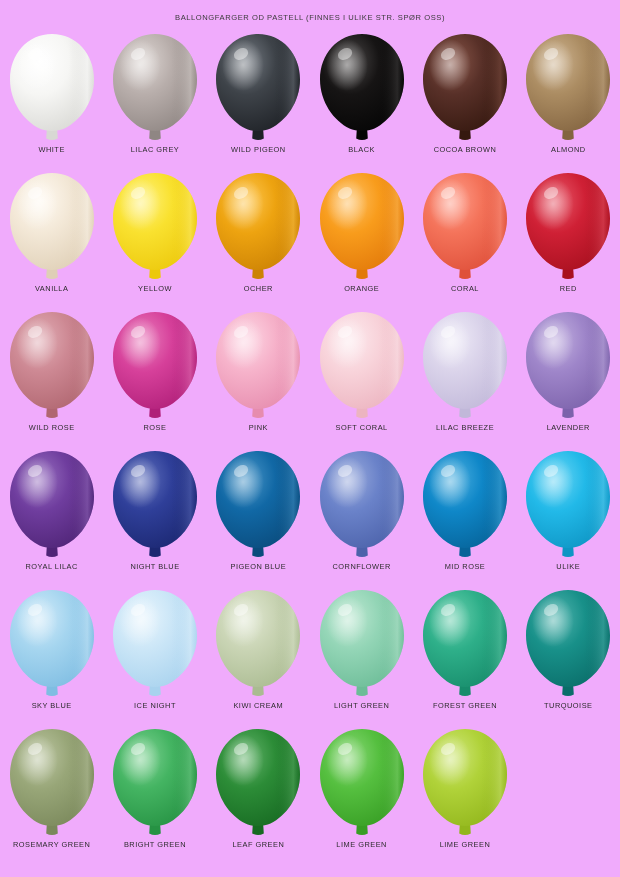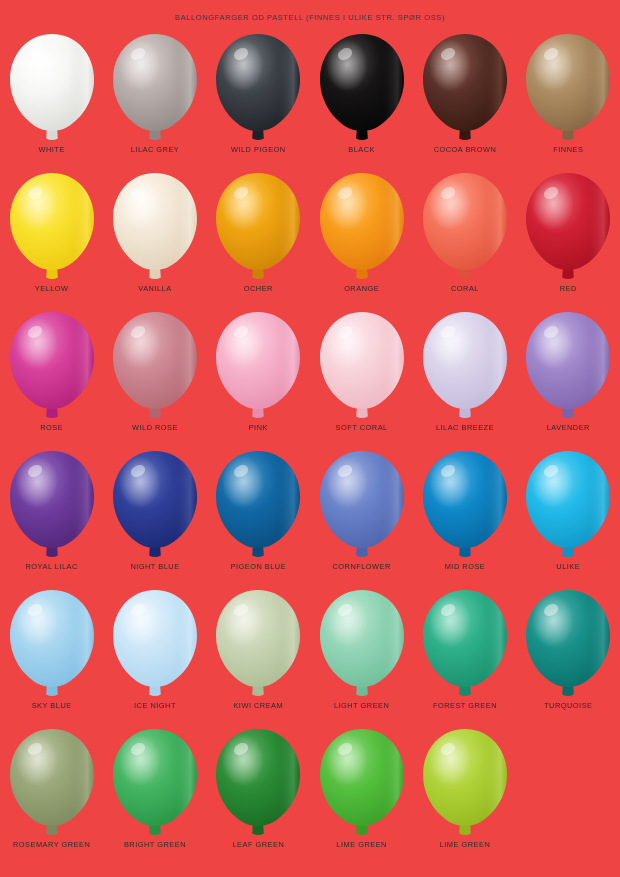--- a/index.html
+++ b/index.html
@@ -11,21 +11,21 @@
     width: 620px;
     height: 877px;
     font-family: "Liberation Sans", sans-serif;
     color: #231f20;
     overflow: hidden;
   }
   #page {
     position: relative;
     width: 620px;
     height: 877px;
-    background: #ef4444;
+    background: #f0abfc;
   }
   #chart-title {
     position: absolute;
     top: 13px;
     left: 0;
     width: 620px;
     text-align: center;
     font-size: 7.6px;
     letter-spacing: 0.55px;
     color: #3a3a3a;
@@ -239,24 +239,52 @@
                   <stop offset="100%" stop-color="#836440" stop-opacity="0.35"></stop>
                 </linearGradient>
               </defs>
               <path d="M41 95 L40.2 106.5 Q46 109.5 51.8 106.5 L51 95 Z" fill="#836440"></path>
               <path d="M46 2 C 70.5 2 88 22 88 47.5 C 88 70 74 89 58.5 96.5 C 52 99.8 40 99.8 33.5 96.5 C 18 89 4 70 4 47.5 C 4 22 21.5 2 46 2 Z" fill="url(#b0_5g)"></path>
               <path d="M46 2 C 70.5 2 88 22 88 47.5 C 88 70 74 89 58.5 96.5 C 52 99.8 40 99.8 33.5 96.5 C 18 89 4 70 4 47.5 C 4 22 21.5 2 46 2 Z" fill="url(#b0_5r)"></path>
               <ellipse cx="31" cy="33" rx="21" ry="26" fill="url(#b0_5h)"></ellipse>
               <ellipse cx="29" cy="22" rx="7.5" ry="5.5" transform="rotate(-28 29 22)" fill="#ffffff" opacity="0.42"></ellipse>
             </svg>
           </div>
-          <div class="swatch-label">FINNES</div>
+          <div class="swatch-label">ALMOND</div>
         </div>
       </div>
       <div class="row">
+        <div class="cell">
+          <div class="balloon-wrap">
+            <svg viewBox="0 0 92 112">
+              <defs>
+                <radialGradient id="b1_0g" cx="36%" cy="28%" r="82%">
+                  <stop offset="0%" stop-color="#fffaf2"></stop>
+                  <stop offset="42%" stop-color="#f3e8d7"></stop>
+                  <stop offset="100%" stop-color="#dfcfb6"></stop>
+                </radialGradient>
+                <radialGradient id="b1_0h" cx="50%" cy="50%" r="50%">
+                  <stop offset="0%" stop-color="#ffffff" stop-opacity="0.55"></stop>
+                  <stop offset="100%" stop-color="#ffffff" stop-opacity="0"></stop>
+                </radialGradient>
+                <linearGradient id="b1_0r" x1="0%" y1="0%" x2="100%" y2="0%">
+                  <stop offset="70%" stop-color="#dfcfb6" stop-opacity="0"></stop>
+                  <stop offset="92%" stop-color="#fffaf2" stop-opacity="0.45"></stop>
+                  <stop offset="100%" stop-color="#dfcfb6" stop-opacity="0.35"></stop>
+                </linearGradient>
+              </defs>
+              <path d="M41 95 L40.2 106.5 Q46 109.5 51.8 106.5 L51 95 Z" fill="#dfcfb6"></path>
+              <path d="M46 2 C 70.5 2 88 22 88 47.5 C 88 70 74 89 58.5 96.5 C 52 99.8 40 99.8 33.5 96.5 C 18 89 4 70 4 47.5 C 4 22 21.5 2 46 2 Z" fill="url(#b1_0g)"></path>
+              <path d="M46 2 C 70.5 2 88 22 88 47.5 C 88 70 74 89 58.5 96.5 C 52 99.8 40 99.8 33.5 96.5 C 18 89 4 70 4 47.5 C 4 22 21.5 2 46 2 Z" fill="url(#b1_0r)"></path>
+              <ellipse cx="31" cy="33" rx="21" ry="26" fill="url(#b1_0h)"></ellipse>
+              <ellipse cx="29" cy="22" rx="7.5" ry="5.5" transform="rotate(-28 29 22)" fill="#ffffff" opacity="0.42"></ellipse>
+            </svg>
+          </div>
+          <div class="swatch-label">VANILLA</div>
+        </div>
         <div class="cell">
           <div class="balloon-wrap">
             <svg viewBox="0 0 92 112">
               <defs>
                 <radialGradient id="b1_1g" cx="36%" cy="28%" r="82%">
                   <stop offset="0%" stop-color="#fff27c"></stop>
                   <stop offset="42%" stop-color="#f9e12f"></stop>
                   <stop offset="100%" stop-color="#ecc80c"></stop>
                 </radialGradient>
                 <radialGradient id="b1_1h" cx="50%" cy="50%" r="50%">
@@ -275,48 +303,20 @@
               <ellipse cx="31" cy="33" rx="21" ry="26" fill="url(#b1_1h)"></ellipse>
               <ellipse cx="29" cy="22" rx="7.5" ry="5.5" transform="rotate(-28 29 22)" fill="#ffffff" opacity="0.42"></ellipse>
             </svg>
           </div>
           <div class="swatch-label">YELLOW</div>
         </div>
         <div class="cell">
           <div class="balloon-wrap">
             <svg viewBox="0 0 92 112">
               <defs>
-                <radialGradient id="b1_0g" cx="36%" cy="28%" r="82%">
-                  <stop offset="0%" stop-color="#fffaf2"></stop>
-                  <stop offset="42%" stop-color="#f3e8d7"></stop>
-                  <stop offset="100%" stop-color="#dfcfb6"></stop>
-                </radialGradient>
-                <radialGradient id="b1_0h" cx="50%" cy="50%" r="50%">
-                  <stop offset="0%" stop-color="#ffffff" stop-opacity="0.55"></stop>
-                  <stop offset="100%" stop-color="#ffffff" stop-opacity="0"></stop>
-                </radialGradient>
-                <linearGradient id="b1_0r" x1="0%" y1="0%" x2="100%" y2="0%">
-                  <stop offset="70%" stop-color="#dfcfb6" stop-opacity="0"></stop>
-                  <stop offset="92%" stop-color="#fffaf2" stop-opacity="0.45"></stop>
-                  <stop offset="100%" stop-color="#dfcfb6" stop-opacity="0.35"></stop>
-                </linearGradient>
-              </defs>
-              <path d="M41 95 L40.2 106.5 Q46 109.5 51.8 106.5 L51 95 Z" fill="#dfcfb6"></path>
-              <path d="M46 2 C 70.5 2 88 22 88 47.5 C 88 70 74 89 58.5 96.5 C 52 99.8 40 99.8 33.5 96.5 C 18 89 4 70 4 47.5 C 4 22 21.5 2 46 2 Z" fill="url(#b1_0g)"></path>
-              <path d="M46 2 C 70.5 2 88 22 88 47.5 C 88 70 74 89 58.5 96.5 C 52 99.8 40 99.8 33.5 96.5 C 18 89 4 70 4 47.5 C 4 22 21.5 2 46 2 Z" fill="url(#b1_0r)"></path>
-              <ellipse cx="31" cy="33" rx="21" ry="26" fill="url(#b1_0h)"></ellipse>
-              <ellipse cx="29" cy="22" rx="7.5" ry="5.5" transform="rotate(-28 29 22)" fill="#ffffff" opacity="0.42"></ellipse>
-            </svg>
-          </div>
-          <div class="swatch-label">VANILLA</div>
-        </div>
-        <div class="cell">
-          <div class="balloon-wrap">
-            <svg viewBox="0 0 92 112">
-              <defs>
                 <radialGradient id="b1_2g" cx="36%" cy="28%" r="82%">
                   <stop offset="0%" stop-color="#ffc851"></stop>
                   <stop offset="42%" stop-color="#eda310"></stop>
                   <stop offset="100%" stop-color="#cc8204"></stop>
                 </radialGradient>
                 <radialGradient id="b1_2h" cx="50%" cy="50%" r="50%">
                   <stop offset="0%" stop-color="#ffffff" stop-opacity="0.55"></stop>
                   <stop offset="100%" stop-color="#ffffff" stop-opacity="0"></stop>
                 </radialGradient>
                 <linearGradient id="b1_2r" x1="0%" y1="0%" x2="100%" y2="0%">
@@ -417,20 +417,48 @@
             </svg>
           </div>
           <div class="swatch-label">RED</div>
         </div>
       </div>
       <div class="row">
         <div class="cell">
           <div class="balloon-wrap">
             <svg viewBox="0 0 92 112">
               <defs>
+                <radialGradient id="b2_1g" cx="36%" cy="28%" r="82%">
+                  <stop offset="0%" stop-color="#e2aeb6"></stop>
+                  <stop offset="42%" stop-color="#cd8893"></stop>
+                  <stop offset="100%" stop-color="#b06670"></stop>
+                </radialGradient>
+                <radialGradient id="b2_1h" cx="50%" cy="50%" r="50%">
+                  <stop offset="0%" stop-color="#ffffff" stop-opacity="0.55"></stop>
+                  <stop offset="100%" stop-color="#ffffff" stop-opacity="0"></stop>
+                </radialGradient>
+                <linearGradient id="b2_1r" x1="0%" y1="0%" x2="100%" y2="0%">
+                  <stop offset="70%" stop-color="#b06670" stop-opacity="0"></stop>
+                  <stop offset="92%" stop-color="#e2aeb6" stop-opacity="0.45"></stop>
+                  <stop offset="100%" stop-color="#b06670" stop-opacity="0.35"></stop>
+                </linearGradient>
+              </defs>
+              <path d="M41 95 L40.2 106.5 Q46 109.5 51.8 106.5 L51 95 Z" fill="#b06670"></path>
+              <path d="M46 2 C 70.5 2 88 22 88 47.5 C 88 70 74 89 58.5 96.5 C 52 99.8 40 99.8 33.5 96.5 C 18 89 4 70 4 47.5 C 4 22 21.5 2 46 2 Z" fill="url(#b2_1g)"></path>
+              <path d="M46 2 C 70.5 2 88 22 88 47.5 C 88 70 74 89 58.5 96.5 C 52 99.8 40 99.8 33.5 96.5 C 18 89 4 70 4 47.5 C 4 22 21.5 2 46 2 Z" fill="url(#b2_1r)"></path>
+              <ellipse cx="31" cy="33" rx="21" ry="26" fill="url(#b2_1h)"></ellipse>
+              <ellipse cx="29" cy="22" rx="7.5" ry="5.5" transform="rotate(-28 29 22)" fill="#ffffff" opacity="0.42"></ellipse>
+            </svg>
+          </div>
+          <div class="swatch-label">WILD ROSE</div>
+        </div>
+        <div class="cell">
+          <div class="balloon-wrap">
+            <svg viewBox="0 0 92 112">
+              <defs>
                 <radialGradient id="b2_0g" cx="36%" cy="28%" r="82%">
                   <stop offset="0%" stop-color="#ea7ebd"></stop>
                   <stop offset="42%" stop-color="#d6409a"></stop>
                   <stop offset="100%" stop-color="#b01f79"></stop>
                 </radialGradient>
                 <radialGradient id="b2_0h" cx="50%" cy="50%" r="50%">
                   <stop offset="0%" stop-color="#ffffff" stop-opacity="0.55"></stop>
                   <stop offset="100%" stop-color="#ffffff" stop-opacity="0"></stop>
                 </radialGradient>
                 <linearGradient id="b2_0r" x1="0%" y1="0%" x2="100%" y2="0%">
@@ -440,48 +468,20 @@
                 </linearGradient>
               </defs>
               <path d="M41 95 L40.2 106.5 Q46 109.5 51.8 106.5 L51 95 Z" fill="#b01f79"></path>
               <path d="M46 2 C 70.5 2 88 22 88 47.5 C 88 70 74 89 58.5 96.5 C 52 99.8 40 99.8 33.5 96.5 C 18 89 4 70 4 47.5 C 4 22 21.5 2 46 2 Z" fill="url(#b2_0g)"></path>
               <path d="M46 2 C 70.5 2 88 22 88 47.5 C 88 70 74 89 58.5 96.5 C 52 99.8 40 99.8 33.5 96.5 C 18 89 4 70 4 47.5 C 4 22 21.5 2 46 2 Z" fill="url(#b2_0r)"></path>
               <ellipse cx="31" cy="33" rx="21" ry="26" fill="url(#b2_0h)"></ellipse>
               <ellipse cx="29" cy="22" rx="7.5" ry="5.5" transform="rotate(-28 29 22)" fill="#ffffff" opacity="0.42"></ellipse>
             </svg>
           </div>
           <div class="swatch-label">ROSE</div>
-        </div>
-        <div class="cell">
-          <div class="balloon-wrap">
-            <svg viewBox="0 0 92 112">
-              <defs>
-                <radialGradient id="b2_1g" cx="36%" cy="28%" r="82%">
-                  <stop offset="0%" stop-color="#e2aeb6"></stop>
-                  <stop offset="42%" stop-color="#cd8893"></stop>
-                  <stop offset="100%" stop-color="#b06670"></stop>
-                </radialGradient>
-                <radialGradient id="b2_1h" cx="50%" cy="50%" r="50%">
-                  <stop offset="0%" stop-color="#ffffff" stop-opacity="0.55"></stop>
-                  <stop offset="100%" stop-color="#ffffff" stop-opacity="0"></stop>
-                </radialGradient>
-                <linearGradient id="b2_1r" x1="0%" y1="0%" x2="100%" y2="0%">
-                  <stop offset="70%" stop-color="#b06670" stop-opacity="0"></stop>
-                  <stop offset="92%" stop-color="#e2aeb6" stop-opacity="0.45"></stop>
-                  <stop offset="100%" stop-color="#b06670" stop-opacity="0.35"></stop>
-                </linearGradient>
-              </defs>
-              <path d="M41 95 L40.2 106.5 Q46 109.5 51.8 106.5 L51 95 Z" fill="#b06670"></path>
-              <path d="M46 2 C 70.5 2 88 22 88 47.5 C 88 70 74 89 58.5 96.5 C 52 99.8 40 99.8 33.5 96.5 C 18 89 4 70 4 47.5 C 4 22 21.5 2 46 2 Z" fill="url(#b2_1g)"></path>
-              <path d="M46 2 C 70.5 2 88 22 88 47.5 C 88 70 74 89 58.5 96.5 C 52 99.8 40 99.8 33.5 96.5 C 18 89 4 70 4 47.5 C 4 22 21.5 2 46 2 Z" fill="url(#b2_1r)"></path>
-              <ellipse cx="31" cy="33" rx="21" ry="26" fill="url(#b2_1h)"></ellipse>
-              <ellipse cx="29" cy="22" rx="7.5" ry="5.5" transform="rotate(-28 29 22)" fill="#ffffff" opacity="0.42"></ellipse>
-            </svg>
-          </div>
-          <div class="swatch-label">WILD ROSE</div>
         </div>
         <div class="cell">
           <div class="balloon-wrap">
             <svg viewBox="0 0 92 112">
               <defs>
                 <radialGradient id="b2_2g" cx="36%" cy="28%" r="82%">
                   <stop offset="0%" stop-color="#fdd7e4"></stop>
                   <stop offset="42%" stop-color="#f6b2ca"></stop>
                   <stop offset="100%" stop-color="#e68cae"></stop>
                 </radialGradient>

